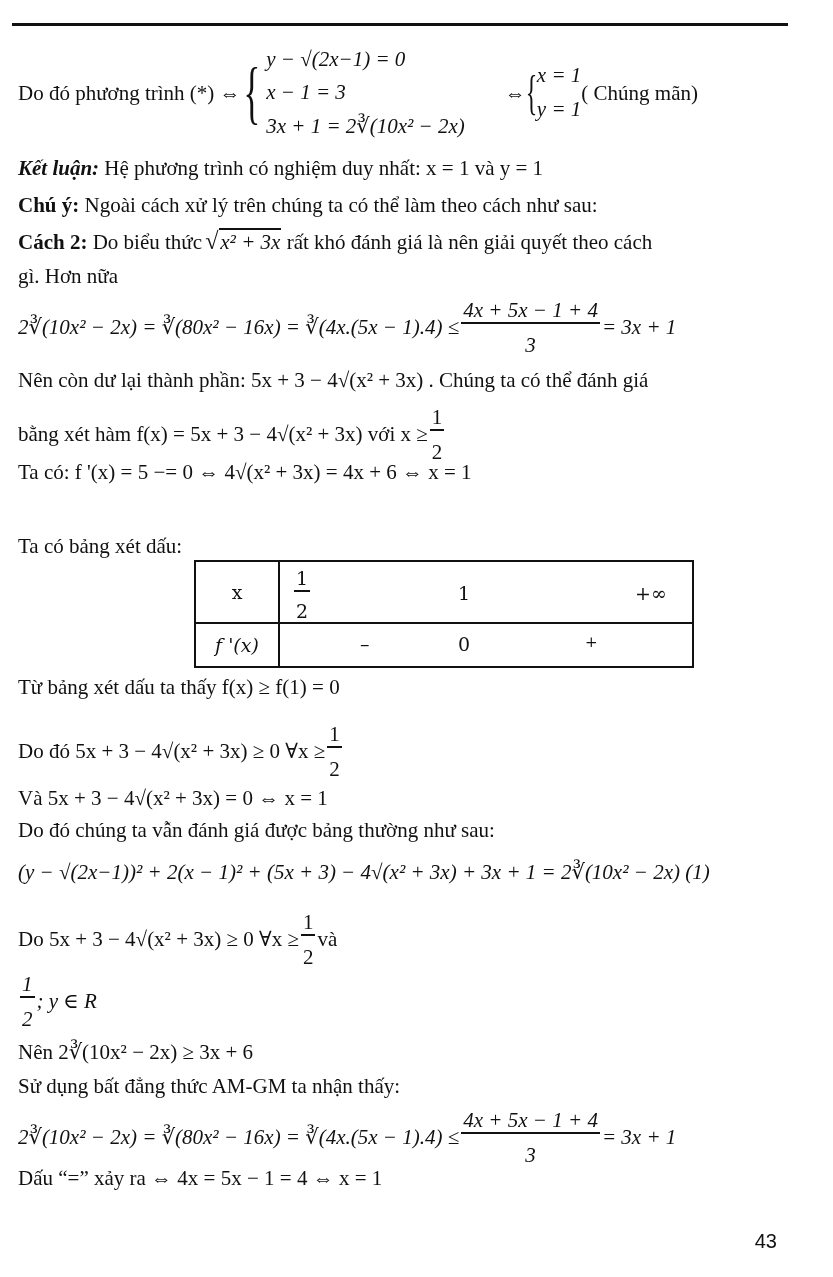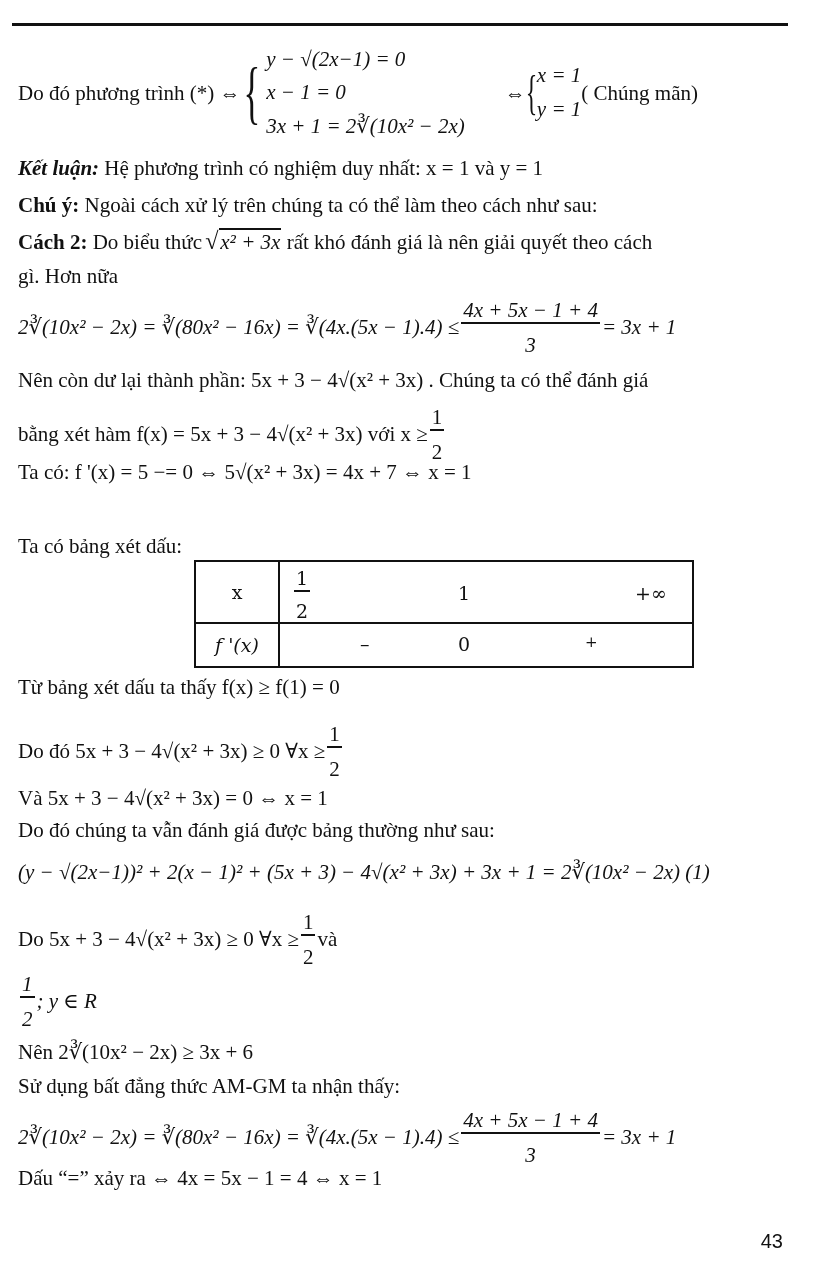--- a/index.html
+++ b/index.html
@@ -18,33 +18,33 @@
   .sqrt .rad { border-top: 2px solid #111; padding: 0 1px; font-style: italic; }
   .frac { display: inline-flex; flex-direction: column; align-items: center; vertical-align: middle; margin: 0 2px; gap: 9px; }
   .frac .num { border-bottom: 2px solid #111; padding: 0 2px; line-height: 1.15; }
   .frac .den { line-height: 1.15; }
   .brace { display: inline-block; vertical-align: middle; font-size: 70px; font-weight: lighter; line-height: 1; transform: scaleX(0.5); margin: 0 -6px; }
   .sys { display: inline-flex; flex-direction: column; vertical-align: middle; font-style: italic; }
   .sys div { line-height: 1.6; }
   table.sign { position: absolute; left: 194px; top: 560px; border-collapse: collapse; font-family: "DejaVu Serif", serif; font-size: 19px; }
   table.sign td { border: 2px solid #111; height: 58px; }
   table.sign tr.r2 td { height: 40px; }
-  .pagenum { position: absolute; right: 50px; top: 1230px; font-family: "Liberation Sans", sans-serif; font-size: 20px; }
+  .pagenum { position: absolute; right: 56px; top: 1230px; font-family: "Liberation Sans", sans-serif; font-size: 20px; }
 </style>
 </head>
 <body>
 
 <div class="topline"></div>
 
 <div class="ln" style="top:38px; height:110px; display:flex; align-items:center;">
   <span>Do đó phương trình (*) ⇔</span>
   <span class="brace">{</span>
   <span class="sys" style="margin-left:4px;">
     <div>y − √(2x−1) = 0</div>
-    <div>x − 1 = 0</div>
+    <div>x − 1 = 3</div>
     <div>3x + 1 = 2∛(10x² − 2x)</div>
   </span>
   <span style="margin-left:40px;">⇔</span>
   <span class="brace" style="font-size:48px;">{</span>
   <span class="sys">
     <div>x = 1</div>
     <div>y = 1</div>
   </span>
   <span>( Chúng mãn)</span>
 </div>
@@ -77,21 +77,21 @@
 <div class="ln" style="top:405px; display:flex; align-items:center;">
   <span>bằng xét hàm  f(x) = 5x + 3 − 4√(x² + 3x)  với  x ≥</span>
   <span class="frac">
       <span class="num">1</span>
       <span class="den">2</span>
     </span>
 </div>
 
 <div class="ln" style="top:462px; display:flex; align-items:flex-start;">
   <span>Ta có:  f '(x) = 5 −</span>
-  <span>= 0 ⇔ 5√(x² + 3x) = 4x + 7 ⇔ x = 1</span>
+  <span>= 0 ⇔ 4√(x² + 3x) = 4x + 6 ⇔ x = 1</span>
 </div>
 
 <div class="ln" style="top:536px;">Ta có bảng xét dấu:</div>
 
 <table class="sign">
   <tbody>
       <tr>
     <td style="width:80px; text-align:center;">x</td>
     <td style="width:410px; position:relative;">
       <span class="frac" style="position:absolute; left:12px; top:6px;">

